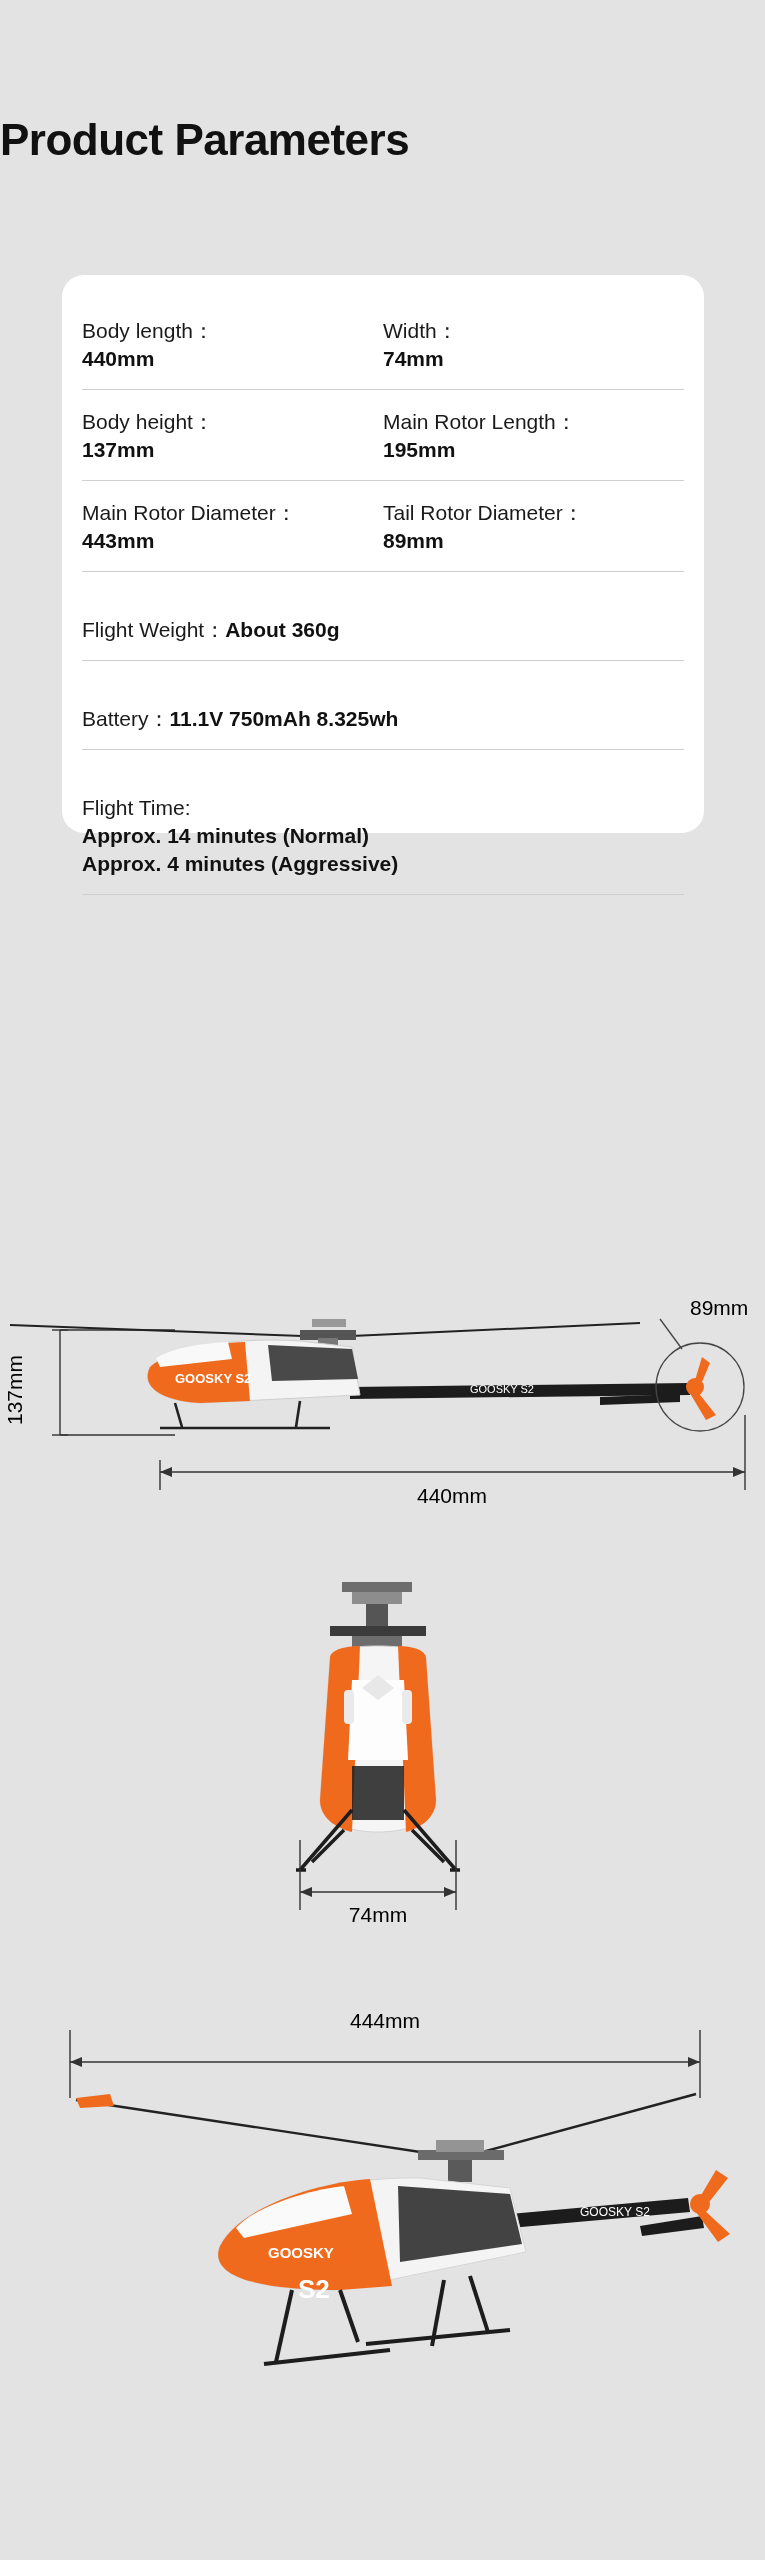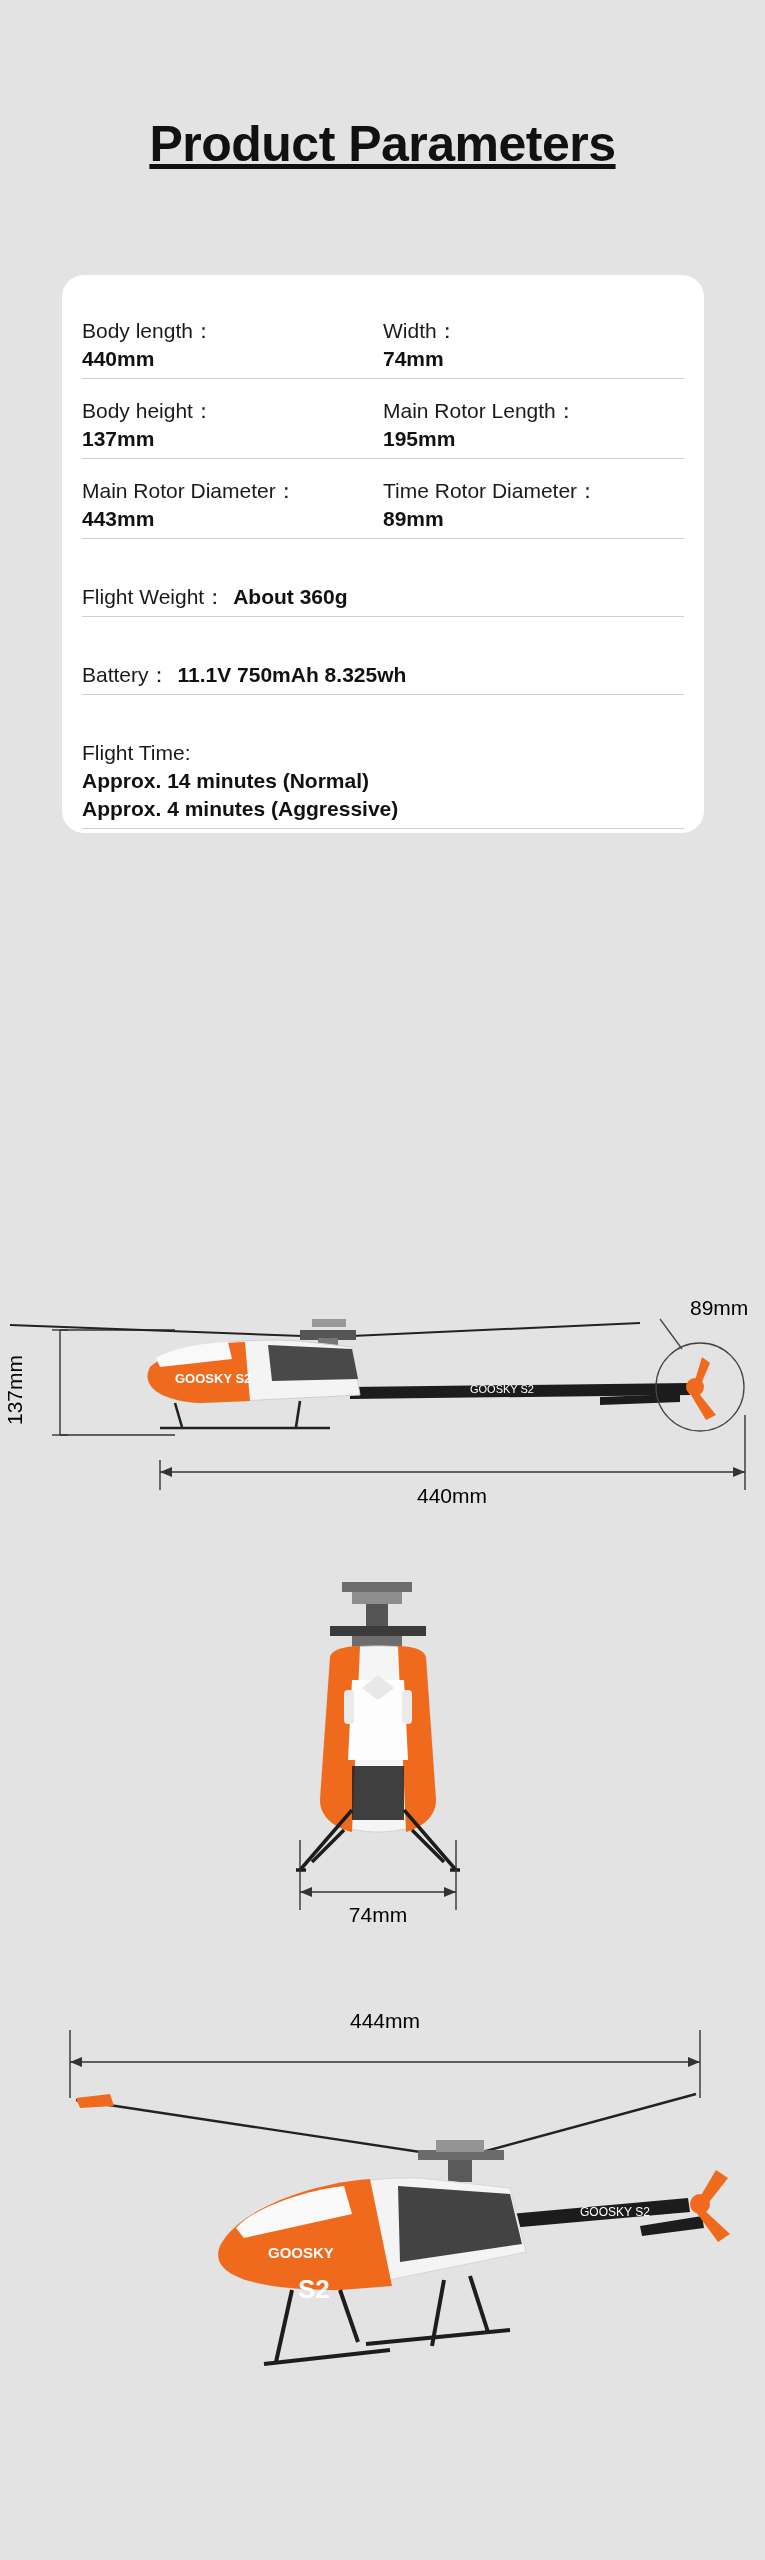--- a/index.html
+++ b/index.html
@@ -13,67 +13,66 @@
   }
   .page {
     width: 765px;
     height: 2560px;
     position: relative;
     background: #e3e3e3;
   }
 
   
   .title {
-    text-align: center;
-    font-size: 50px;
+    text-align: left;
+    font-size: 44px;
     font-weight: bold;
     letter-spacing: -0.5px;
     padding-top: 115px;
     color: #111;
-    text-decoration: underline;
   }
 
   
   .spec-card {
     position: absolute;
     left: 62px;
     top: 275px;
     width: 642px;
     height: 558px;
     background: #ffffff;
     border-radius: 22px;
   }
   .spec-inner {
     position: absolute;
     left: 20px;
     top: 42px;
     width: 602px;
   }
   .spec-row {
     border-bottom: 1px solid #cfcfcf;
-    padding: 0 0 5px 0;
+    padding: 0 0 16px 0;
     margin-bottom: 18px;
     display: flex;
   }
   .spec-row:last-child { margin-bottom: 0; align-items: center; }
   .cell { width: 50%; }
   .cell-wide { width: 100%; }
   .lbl {
     font-size: 21px;
     color: #1a1a1a;
     line-height: 28px;
     font-weight: normal;
   }
   .val {
     font-size: 21px;
     color: #111;
     line-height: 28px;
     font-weight: bold;
   }
-  .inline-row { display: flex; align-items: baseline; gap: 8px; }
+  .inline-row { display: flex; align-items: baseline; }
   .h-pad-a { height: 26px; }
   .multi .val { display: block; }
 
   
   .dim-text {
     font-size: 21px;
     color: #111;
     font-family: "Liberation Sans", sans-serif;
   }
   .diagram {
@@ -114,21 +113,21 @@
           <div class="val">195mm</div>
         </div>
       </div>
 
       <div class="spec-row">
         <div class="cell">
           <div class="lbl">Main Rotor Diameter：</div>
           <div class="val">443mm</div>
         </div>
         <div class="cell">
-          <div class="lbl">Time Rotor Diameter：</div>
+          <div class="lbl">Tail Rotor Diameter：</div>
           <div class="val">89mm</div>
         </div>
       </div>
 
       <div class="h-pad-a"></div>
 
       <div class="spec-row">
         <div class="cell-wide inline-row">
           <span class="lbl">Flight Weight：</span>
           <span class="val">About 360g</span>

